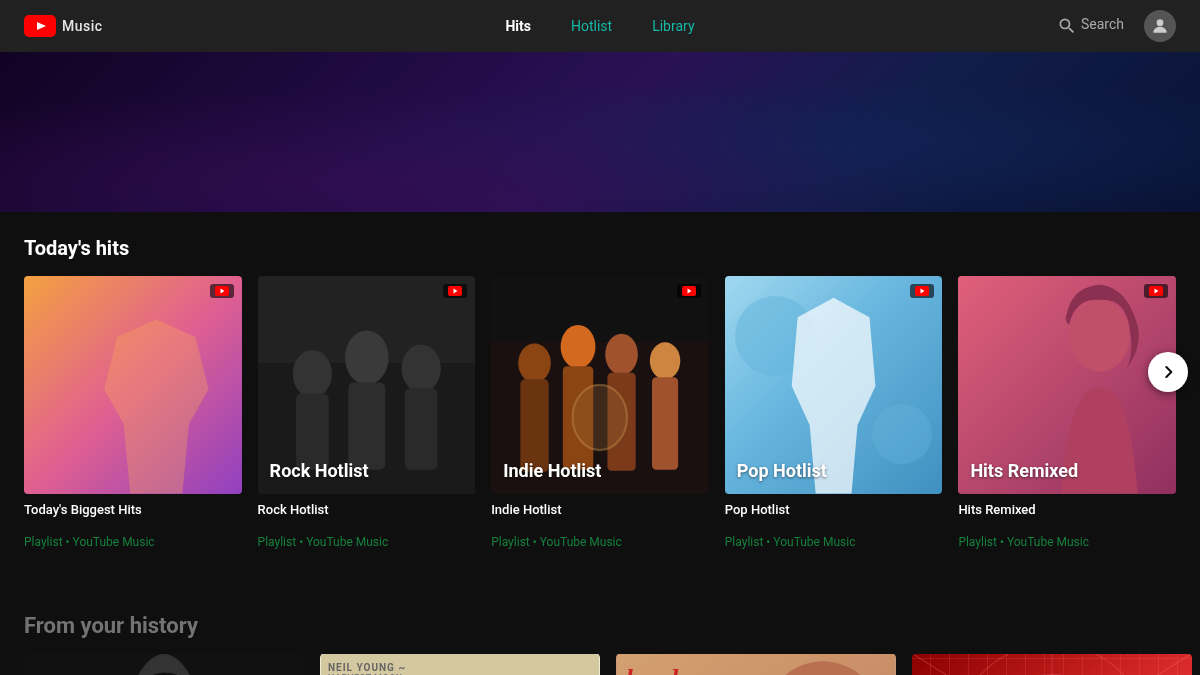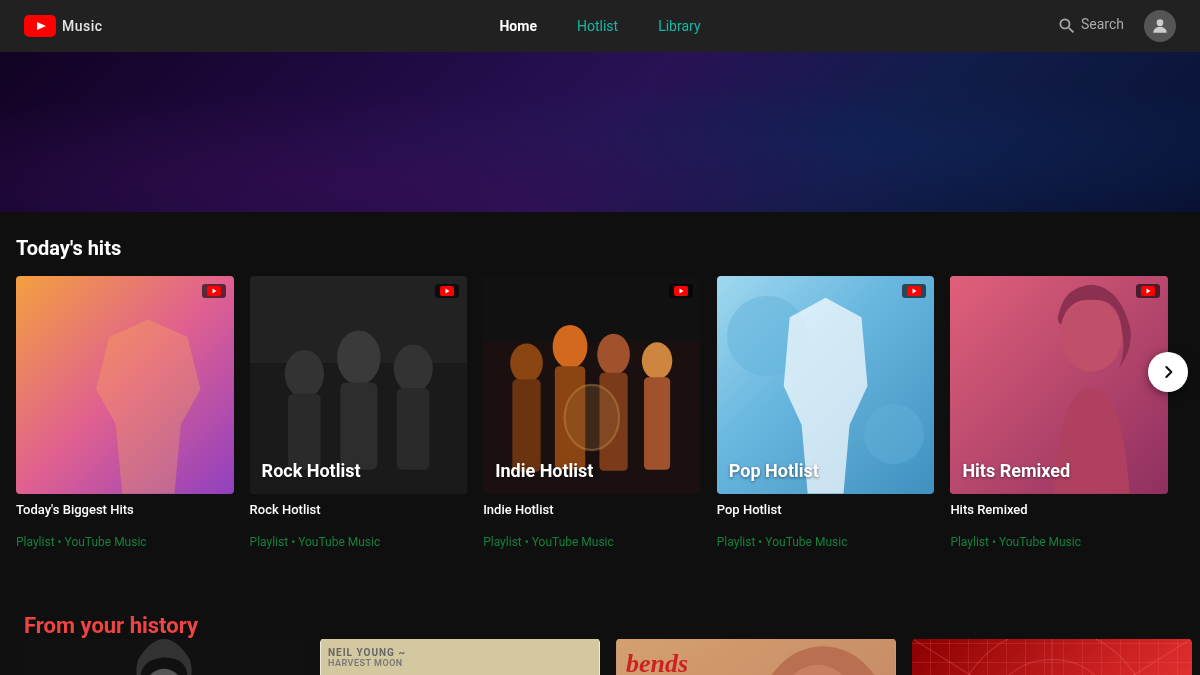--- a/index.html
+++ b/index.html
@@ -107,21 +107,21 @@
     .hero-crowd {
       position: absolute;
       inset: 0;
       background:
         radial-gradient(ellipse at 30% 80%, rgba(80,20,120,0.6) 0%, transparent 50%),
         radial-gradient(ellipse at 70% 60%, rgba(20,60,140,0.4) 0%, transparent 50%);
     }
 
     
     .section {
-      padding: 24px 24px 0 16px;
+      padding: 24px 24px 0 24px;
       position: relative;
     }
     .section-title {
       font-size: 20px;
       font-weight: 700;
       color: #fff;
       margin-bottom: 16px;
     }
 
     
@@ -216,22 +216,22 @@
       font-size: 11px;
       font-weight: 600;
       color: #aaa;
       letter-spacing: 1px;
       text-transform: uppercase;
       margin-bottom: 4px;
     }
     .listen-again-title {
       font-size: 22px;
       font-weight: 700;
-      color: #ef4444;
-      margin-bottom: 1px;
+      color: #737373;
+      margin-bottom: 16px;
     }
 
     
     .history-carousel {
       display: flex;
       gap: 16px;
       position: relative;
     }
     .history-card {
       flex: 0 0 calc((1200px - 48px - 32px) / 4);
@@ -337,21 +337,21 @@
 <header class="header">
   <div class="logo-area">
     <svg class="yt-logo" viewBox="0 0 32 22">
       <rect width="32" height="22" rx="5" fill="#FF0000"></rect>
       <polygon points="13,7 22,11 13,15" fill="white"></polygon>
     </svg>
     <span class="logo-text">Music</span>
   </div>
 
   <nav class="nav">
-    <span class="nav-item active">Home</span>
+    <span class="nav-item active">Hits</span>
     <span class="nav-item">Hotlist</span>
     <span class="nav-item">Library</span>
   </nav>
 
   <div class="search-area">
     <svg class="search-icon-svg" viewBox="0 0 24 24">
       <path d="M15.5 14h-.79l-.28-.27A6.47 6.47 0 0 0 16 9.5 6.5 6.5 0 1 0 9.5 16c1.61 0 3.09-.59 4.23-1.57l.27.28v.79l5 4.99L20.49 19l-4.99-5zm-6 0C7.01 14 5 11.99 5 9.5S7.01 5 9.5 5 14 7.01 14 9.5 11.99 14 9.5 14z" fill="#aaa"></path>
     </svg>
     <span class="search-label">Search</span>
   </div>

